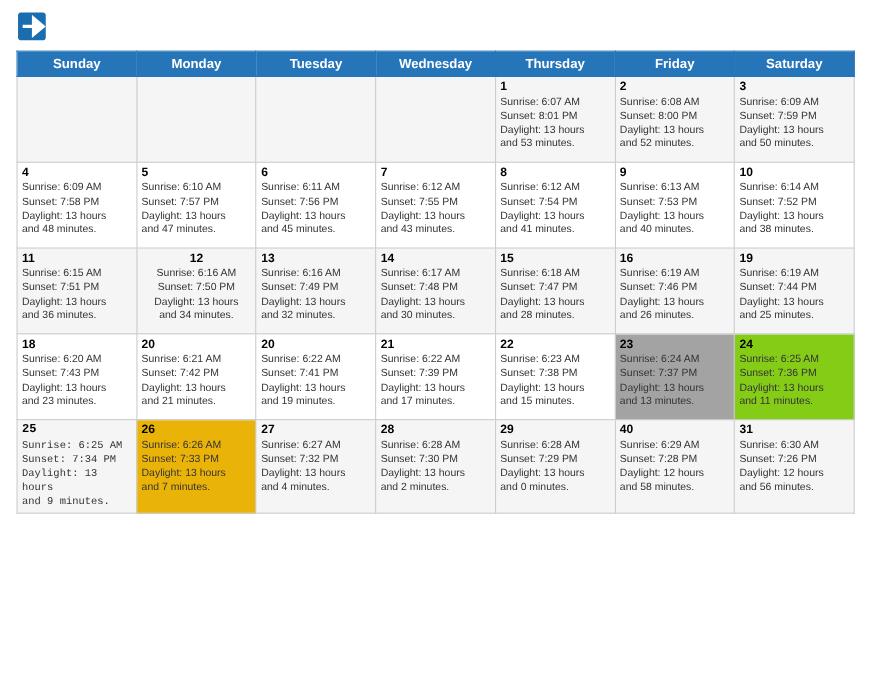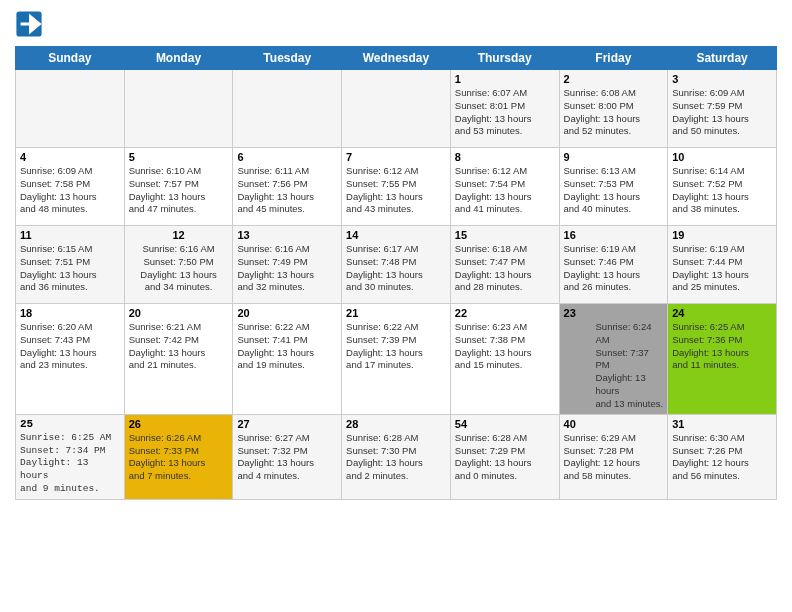--- a/index.html
+++ b/index.html
@@ -288,21 +288,21 @@
           </td>
           <td style="background-color: rgb(255, 255, 255);">
             <span class="day-num">22</span>
             <div class="day-info" style="white-space: pre-line;">Sunrise: 6:23 AM
 Sunset: 7:38 PM
 Daylight: 13 hours
 and 15 minutes.</div>
           </td>
           <td style="background-color: #a3a3a3;">
             <span class="day-num">23</span>
-            <div class="day-info" style="white-space: pre-line; margin-left: 32px;">Sunrise: 6:24 AM
+            <div class="day-info" style="white-space: pre-line;">Sunrise: 6:24 AM
 Sunset: 7:37 PM
 Daylight: 13 hours
 and 13 minutes.</div>
           </td>
           <td style="background-color: #84cc16;">
             <span class="day-num">24</span>
             <div class="day-info" style="white-space: pre-line;">Sunrise: 6:25 AM
 Sunset: 7:36 PM
 Daylight: 13 hours
 and 11 minutes.</div>
@@ -331,21 +331,21 @@
 and 4 minutes.</div>
           </td>
           <td style="background-color: rgb(245, 245, 245);">
             <span class="day-num">28</span>
             <div class="day-info" style="white-space: pre-line;">Sunrise: 6:28 AM
 Sunset: 7:30 PM
 Daylight: 13 hours
 and 2 minutes.</div>
           </td>
           <td style="background-color: rgb(245, 245, 245);">
-            <span class="day-num">54</span>
+            <span class="day-num">29</span>
             <div class="day-info" style="white-space: pre-line;">Sunrise: 6:28 AM
 Sunset: 7:29 PM
 Daylight: 13 hours
 and 0 minutes.</div>
           </td>
           <td style="background-color: rgb(245, 245, 245);">
             <span class="day-num">40</span>
             <div class="day-info" style="white-space: pre-line;">Sunrise: 6:29 AM
 Sunset: 7:28 PM
 Daylight: 12 hours

